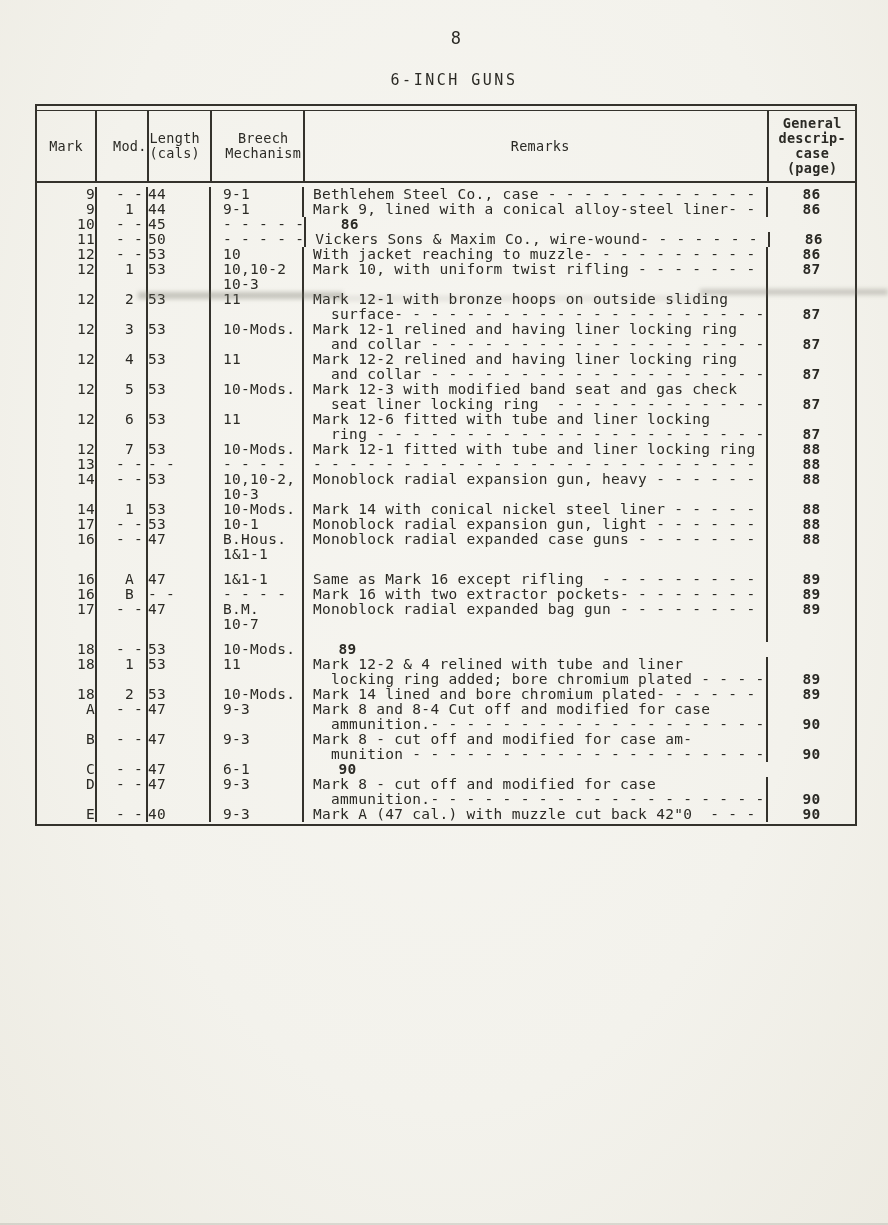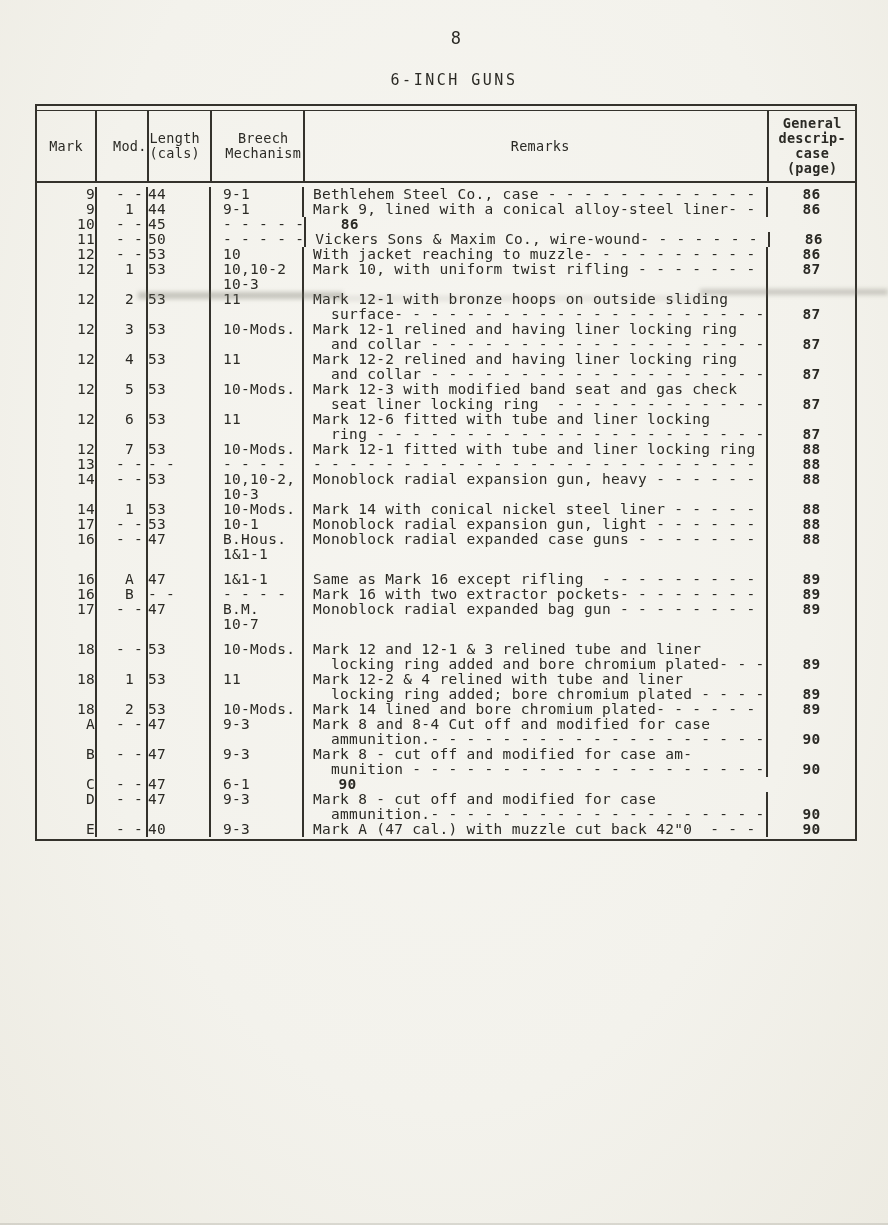--- a/index.html
+++ b/index.html
@@ -506,24 +506,20 @@
         </div>
         <div class="cell c-mod">
           <div class="ln">- -</div>
         </div>
         <div class="cell c-length">
           <div class="ln">53</div>
         </div>
         <div class="cell c-breech">
           <div class="ln">10-Mods.</div>
         </div>
-        <div class="cell c-remarks">
-          <div class="ln">Mark 12 and 12-1 &amp; 3 relined tube and liner</div>
-          <div class="ln">  locking ring added and bore chromium plated- - -</div>
-        </div>
         <div class="cell c-page bottom">
           <div class="ln">89</div>
         </div>
       </div>
       <div class="trow">
         <div class="cell c-mark">
           <div class="ln">18</div>
         </div>
         <div class="cell c-mod">
           <div class="ln">1</div>

